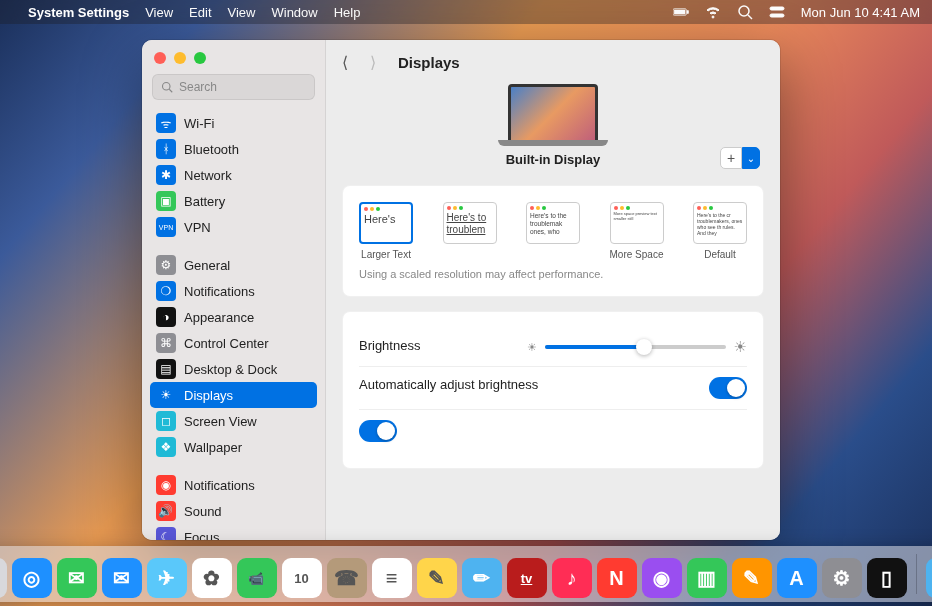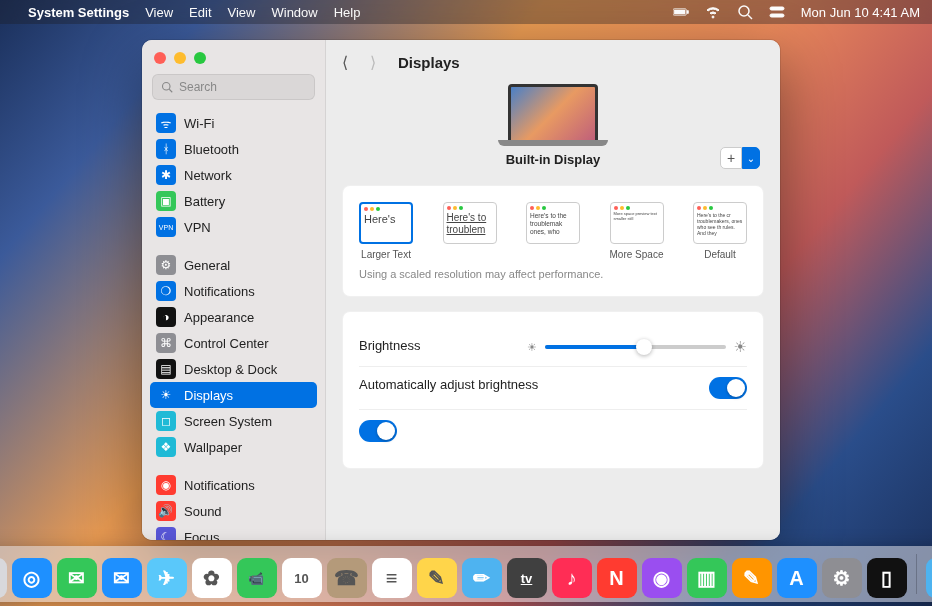--- a/index.html
+++ b/index.html
@@ -261,21 +261,21 @@
         <div class="sb-item">
           <div class="sb-ico" style="background: rgb(17, 17, 17); font-size: 12px;">▤</div>
           <span>Desktop &amp; Dock</span>
         </div>
         <div class="sb-item sel">
           <div class="sb-ico" style="background: rgb(0, 113, 227); font-size: 12px;">☀</div>
           <span>Displays</span>
         </div>
         <div class="sb-item">
           <div class="sb-ico" style="background: rgb(31, 186, 214); font-size: 12px;">◻</div>
-          <span>Screen System</span>
+          <span>Screen View</span>
         </div>
         <div class="sb-item">
           <div class="sb-ico" style="background: rgb(31, 186, 214); font-size: 12px;">❖</div>
           <span>Wallpaper</span>
         </div>
         <div class="sb-gap"></div>
         <div class="sb-item">
           <div class="sb-ico" style="background: rgb(255, 59, 48); font-size: 12px;">◉</div>
           <span>Notifications</span>
         </div>
@@ -391,21 +391,21 @@
       <div class="dock-app" style="background: rgb(52, 199, 89); font-size: 20px;">✉</div>
       <div class="dock-app" style="background: rgb(30, 144, 255); font-size: 20px;">✉</div>
       <div class="dock-app" style="background: rgb(90, 200, 250); font-size: 20px;">✈</div>
       <div class="dock-app" style="background: rgb(255, 255, 255); color: rgb(85, 85, 85); font-size: 20px;">✿</div>
       <div class="dock-app" style="background: rgb(52, 199, 89); font-size: 13px;">📹</div>
       <div class="dock-app" style="background: rgb(255, 255, 255); color: rgb(85, 85, 85); font-size: 13px;">10</div>
       <div class="dock-app" style="background: rgb(180, 154, 122); color: rgb(85, 85, 85); font-size: 20px;">☎</div>
       <div class="dock-app" style="background: rgb(255, 255, 255); color: rgb(85, 85, 85); font-size: 20px;">≡</div>
       <div class="dock-app" style="background: rgb(255, 213, 74); color: rgb(85, 85, 85); font-size: 20px;">✎</div>
       <div class="dock-app" style="background: rgb(78, 179, 240); font-size: 20px;">✏</div>
-      <div class="dock-app" style="background: #404040; font-size: 13px; text-decoration: underline;">tv</div>
+      <div class="dock-app" style="background: #b91c1c; font-size: 13px; text-decoration: underline;">tv</div>
       <div class="dock-app" style="background: rgb(255, 45, 85); font-size: 20px;">♪</div>
       <div class="dock-app" style="background: rgb(255, 59, 48); font-size: 20px;">N</div>
       <div class="dock-app" style="background: rgb(154, 78, 240); font-size: 20px;">◉</div>
       <div class="dock-app" style="background: rgb(52, 199, 89); font-size: 20px;">▥</div>
       <div class="dock-app" style="background: rgb(255, 149, 0); font-size: 20px;">✎</div>
       <div class="dock-app" style="background: rgb(30, 144, 255); font-size: 20px;">A</div>
       <div class="dock-app" style="background: rgb(142, 142, 147); font-size: 20px;">⚙</div>
       <div class="dock-app" style="background: rgb(17, 17, 17); font-size: 20px;">▯</div>
       <div class="sep"></div>
       <div class="dock-app" style="background: rgb(78, 179, 240); font-size: 20px;">⬇</div>

